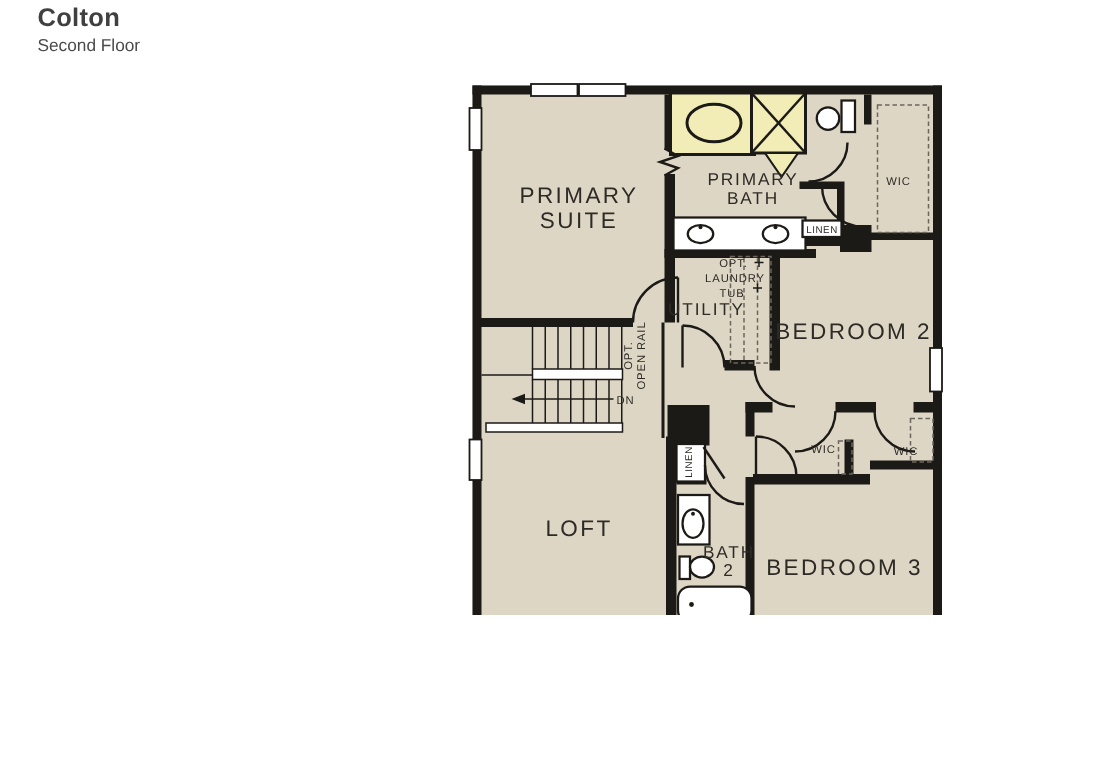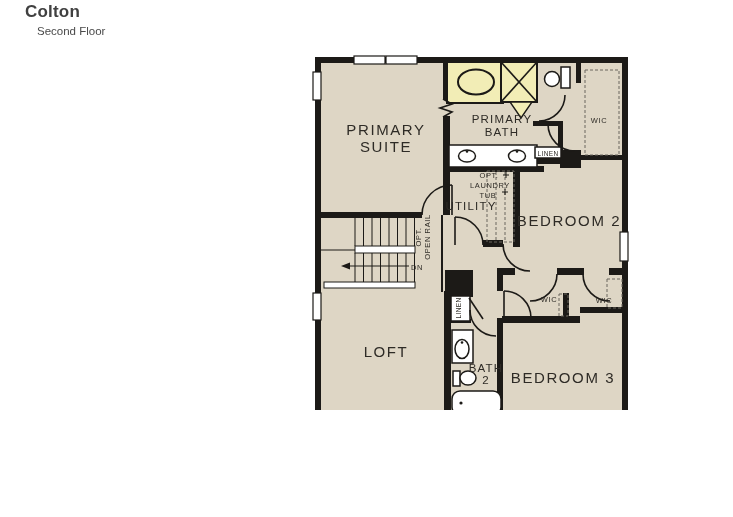--- a/index.html
+++ b/index.html
@@ -4,21 +4,21 @@
 <style>
   :root{
     --floor:#ded6c5; --wall:#1c1a17; --yellow:#f2edb6; --paper:#ffffff;
     --ink:#2e2b26; --title:#404040;
   }
   html,body{margin:0;padding:0;background:var(--paper);}
   .stage{position:relative;width:733px;height:410px;background:var(--paper);
          font-family:"Liberation Sans", sans-serif;overflow:hidden;padding-left:40px;}
   .hdr{position:absolute;left:25px;top:2px;}
   .hdr h1{margin:0;font-size:17px;font-weight:bold;color:var(--title);letter-spacing:.2px;}
-  .hdr p{margin:3px 0 0 12px;font-size:11.5px;color:#4a4a4a;}
+  .hdr p{margin:3px 0 0 0;font-size:11.5px;color:#4a4a4a;}
   svg text{fill:var(--ink);}
   .lbl-lg{font-size:15px;letter-spacing:1.6px;}
   .lbl-md{font-size:11.5px;letter-spacing:1.2px;}
   .lbl-sm{font-size:7.5px;letter-spacing:.6px;}
   .lbl-xs{font-size:6.5px;letter-spacing:.4px;}
   .wall{fill:var(--wall);}
   .floor{fill:var(--floor);}
   .win{fill:#fff;stroke:var(--wall);stroke-width:1.2;}
   .yfix{fill:var(--yellow);stroke:var(--wall);stroke-width:2;}
   .wfix{fill:#fff;stroke:var(--wall);stroke-width:1.5;}

